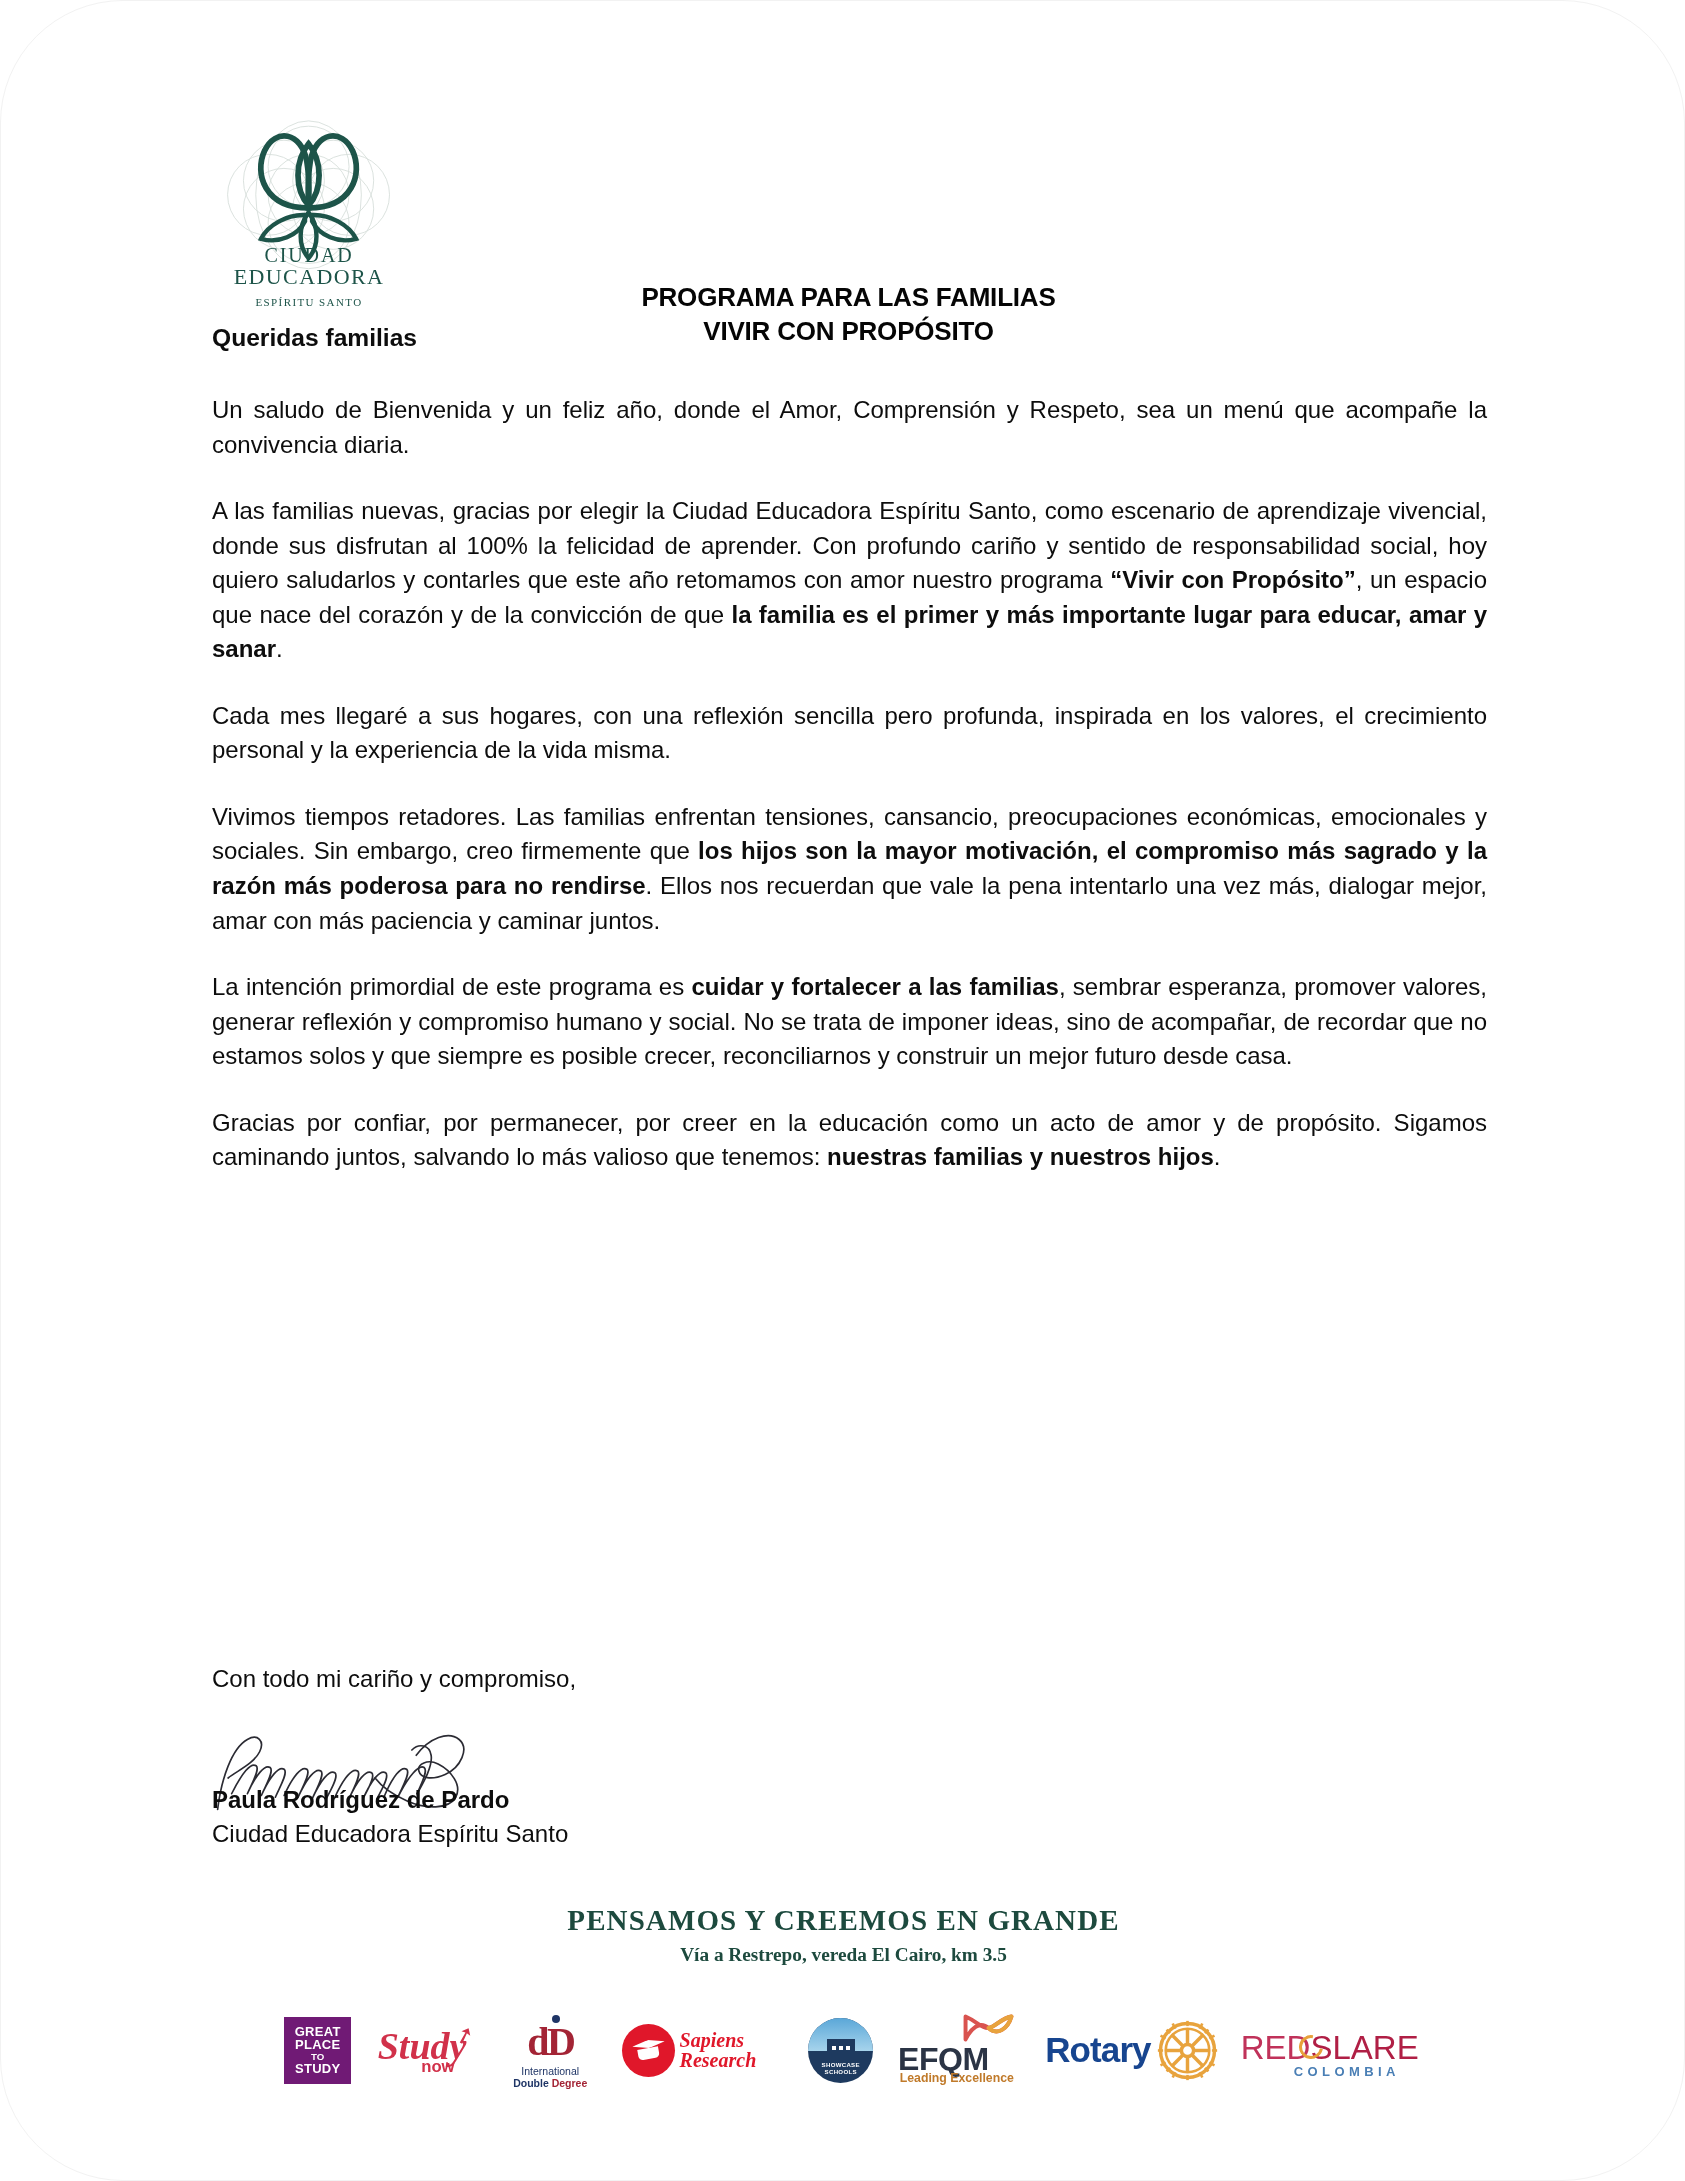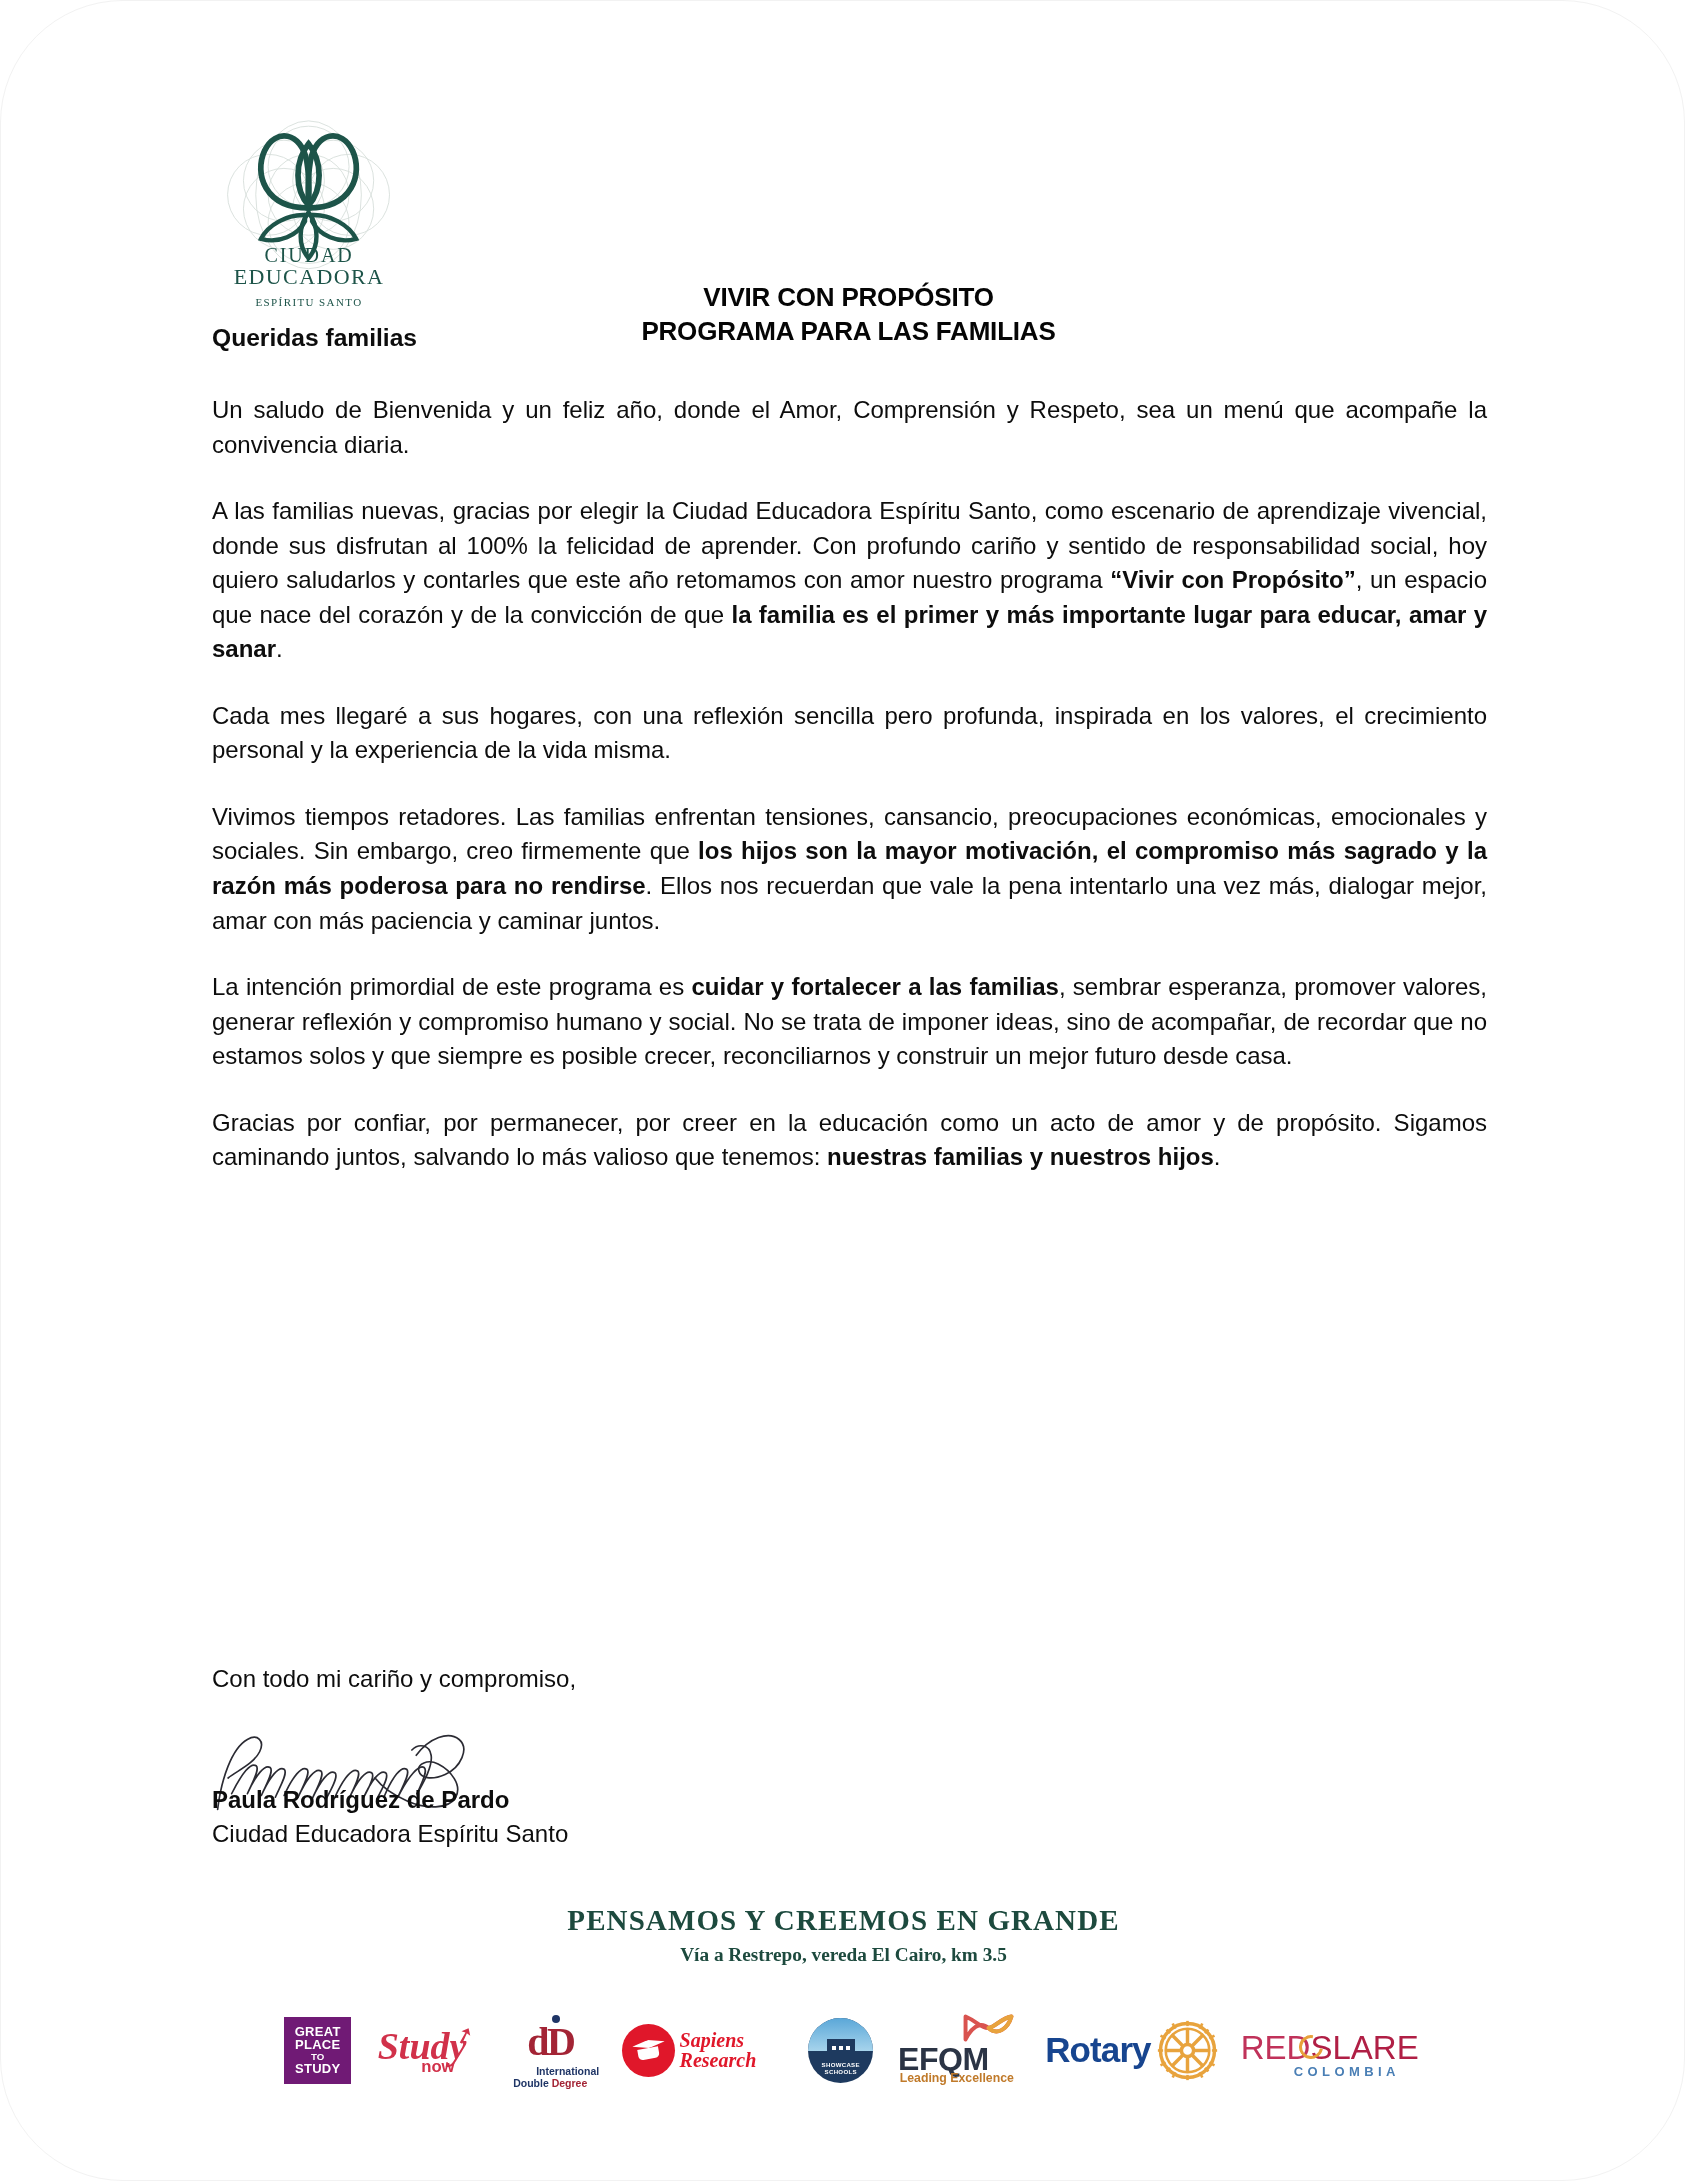--- a/index.html
+++ b/index.html
@@ -202,21 +202,21 @@
     position: absolute; left: 51px; top: 0;
     width: 8px; height: 8px; border-radius: 50%;
     background: #1f3566;
   }
   .idd .idd-mark {
     font-family: "Liberation Serif", serif;
     font-weight: bold; font-size: 40px;
     color: #a32435; letter-spacing: -2.6px;
     line-height: 1; padding-top: 7px;
   }
-  .idd .idd-l1 { font-size: 10.5px; font-weight: bold; color: #1f3566; margin-top: 2.6px; text-align: right; }
+  .idd .idd-l1 { font-size: 10.5px; font-weight: normal; color: #1f3566; margin-top: 2.6px; }
   .idd .idd-l2 { font-size: 10.5px; font-weight: bold; color: #1f3566; }
   .idd .idd-l2 i { font-style: normal; color: #a32435; }
 
   
   .sapiens { display: flex; align-items: center; gap: 4.4px; width: 163px; }
   .sapiens .sp-circ {
     width: 53px; height: 53px; border-radius: 50%;
     background: #e0172a; position: relative; flex: none;
   }
   .sapiens .sp-circ .cap {
@@ -336,22 +336,22 @@
       </svg>
     </div>
 
     <div class="logo-text">
       <div class="l1">CIUDAD</div>
       <div class="l2">EDUCADORA</div>
       <div class="l3">ESPÍRITU SANTO</div>
     </div>
 
     <div class="header-title">
+      <div>PROGRAMA PARA LAS FAMILIAS</div>
       <div>VIVIR CON PROPÓSITO</div>
-      <div>PROGRAMA PARA LAS FAMILIAS</div>
     </div>
   </div>
 
   <div class="body-block">
 
     <div class="salutation">Queridas familias</div>
 
     <p class="para">
       <span>Un saludo de Bienvenida y un feliz año, donde el Amor, Comprensión y Respeto, sea un menú que acompañe la convivencia diaria.</span>
     </p>

